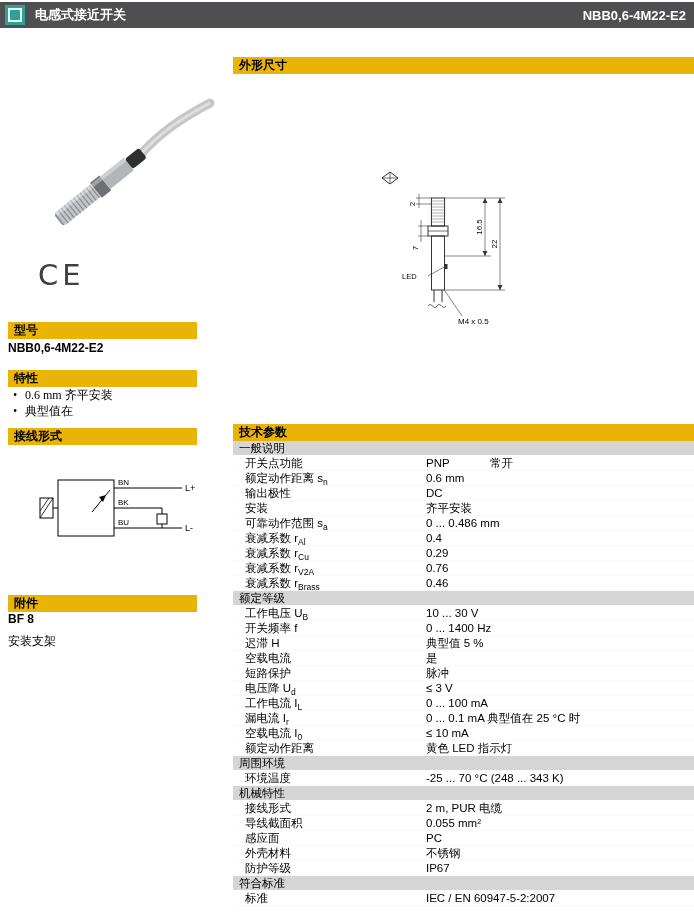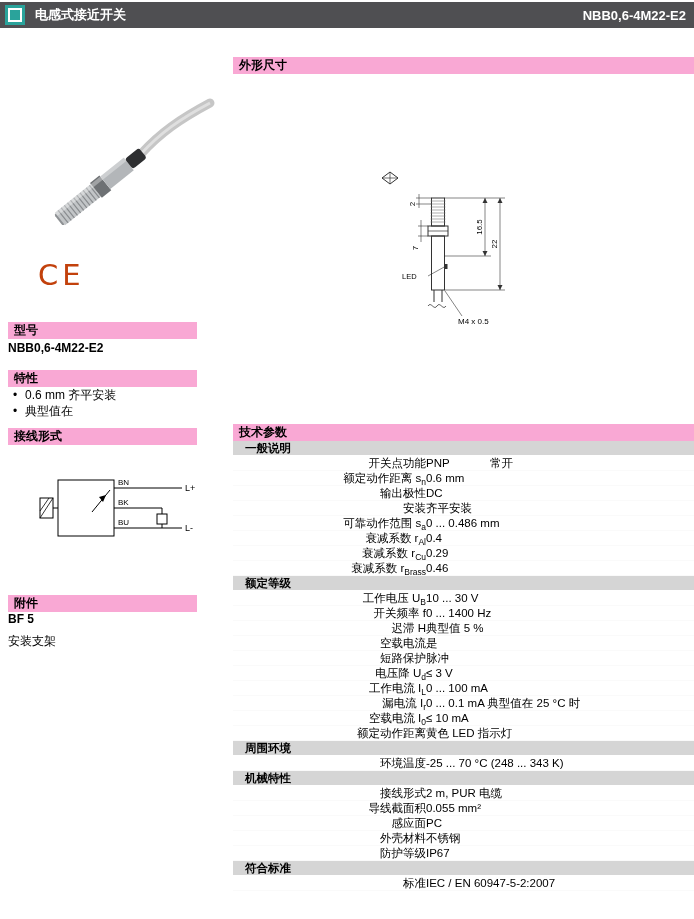--- a/index.html
+++ b/index.html
@@ -6,36 +6,36 @@
   html,body { width:694px; height:919px; }
   body { font-family:"Liberation Sans","DejaVu Sans",sans-serif; background:#fff; color:#000; position:relative; }
   .page { position:absolute; inset:0; background:#fff; overflow:hidden; }
 
   .topbar { position:absolute; left:0; top:2px; width:694px; height:26px; background:#4f4f52; color:#fff; display:flex; align-items:center; }
   .logo { width:20px; height:20px; background:#2aa39b; margin-left:5px; position:relative; flex:0 0 auto; }
   .logo::after { content:""; position:absolute; inset:3px; border:2px solid #fff; }
   .topbar .title { margin-left:10px; font-size:13px; font-weight:bold; }
   .topbar .pn { margin-left:auto; margin-right:8px; font-size:13px; font-weight:bold; }
 
-  .bar { position:absolute; height:17px; background:#f9a8d4; font-size:12px; font-weight:bold; line-height:17px; padding-left:6px; color:#000; }
+  .bar { position:absolute; height:17px; background:#eab308; font-size:12px; font-weight:bold; line-height:17px; padding-left:6px; color:#000; }
   .bar.l { left:8px; width:189px; }
   .bar.r { left:233px; width:461px; }
 
   .model-value { position:absolute; left:8px; top:341px; font-size:12px; font-weight:bold; }
   .features { position:absolute; left:12px; top:387px; font-size:12px; line-height:16px; }
-  .features li { list-style:none; position:relative; padding-left:13px; }
+  .features li { list-style:none; position:relative; padding-left:13px;font-family:Liberation Serif, serif; }
   .features li::before { content:"•"; position:absolute; left:1px; }
   .acc-name { position:absolute; left:8px; top:612px; font-size:12px; font-weight:bold; }
   .acc-desc { position:absolute; left:8px; top:633px; font-size:12px; }
-  .ce { position:absolute; left:38px; top:258px; font-size:29px; letter-spacing:4px; color:#c2410c; font-family:"DejaVu Sans",sans-serif; }
+  .ce { position:absolute; left:38px; top:258px; font-size:29px; letter-spacing:4px; color:#404040; font-family:"DejaVu Sans",sans-serif; }
 
   .table { position:absolute; left:233px; top:441px; width:461px; }
-  .tsec { height:15px; background:#d5d5d5; font-weight:bold; font-size:11.5px; line-height:14px; padding-left:12px; border-bottom:1px solid #fff; }
+  .tsec { height:15px; background:#d5d5d5; font-weight:normal; font-size:11.5px; line-height:14px; padding-left:6px; border-bottom:1px solid #fff; }
   .tr { height:15px; display:flex; font-size:11.5px; line-height:14px; border-bottom:1px solid #fafafa; }
-  .tl { width:193px; padding-left:12px; white-space:nowrap;text-align:right; }
+  .tl { width:193px; padding-left:12px; white-space:nowrap; }
   .tv { flex:1; white-space:nowrap; }
   .tv .v { display:inline-block; min-width:64px; }
   sub { font-size:8.5px; }
 
   svg text { fill:#000; }
 </style>
 </head>
 <body>
 
 <div class="page">
@@ -90,21 +90,21 @@
     </g>
     <path d="M72,29 l-7,2 4,5 z" fill="#000"></path>
     <text font-size="8" x="84" y="19">BN</text>
     <text font-size="8" x="84" y="39">BK</text>
     <text font-size="8" x="84" y="59">BU</text>
     <text font-size="9" x="151" y="25">L+</text>
     <text font-size="9" x="151" y="65">L-</text>
   </svg>
 
   <div class="bar l" style="top:595px">附件</div>
-  <div class="acc-name">BF 5</div>
+  <div class="acc-name">BF 8</div>
   <div class="acc-desc">安装支架</div>
 
   <div class="bar r" style="top:57px">外形尺寸</div>
 
   <svg width="185" height="180" viewBox="0 0 185 180" style="position:absolute;left:372px;top:168px">
     <g fill="none" stroke="#333" stroke-width="1">
       <path d="M18,4 L26,10 L18,16 L10,10 Z"></path>
       <path d="M10,10 H26 M18,4 V16" stroke-width="0.7"></path>
       <rect x="59.5" y="30" width="13" height="28"></rect>
       <rect x="56" y="58" width="20" height="10"></rect>
@@ -165,20 +165,24 @@
       </div>
     <div class="tr">
         <div class="tl"><span>衰减系数 r</span><sub>Al</sub></div>
         <div class="tv"><span class="v">0.4</span><span></span></div>
       </div>
     <div class="tr">
         <div class="tl"><span>衰减系数 r</span><sub>Cu</sub></div>
         <div class="tv"><span class="v">0.29</span><span></span></div>
       </div>
     <div class="tr">
+        <div class="tl"><span>衰减系数 r</span><sub>V2A</sub></div>
+        <div class="tv"><span class="v">0.76</span><span></span></div>
+      </div>
+    <div class="tr">
         <div class="tl"><span>衰减系数 r</span><sub>Brass</sub></div>
         <div class="tv"><span class="v">0.46</span><span></span></div>
       </div>
 
     <div class="tsec">额定等级</div>
     <div class="tr">
         <div class="tl"><span>工作电压 U</span><sub>B</sub></div>
         <div class="tv"><span class="v">10 ... 30 V</span><span></span></div>
       </div>
     <div class="tr">

